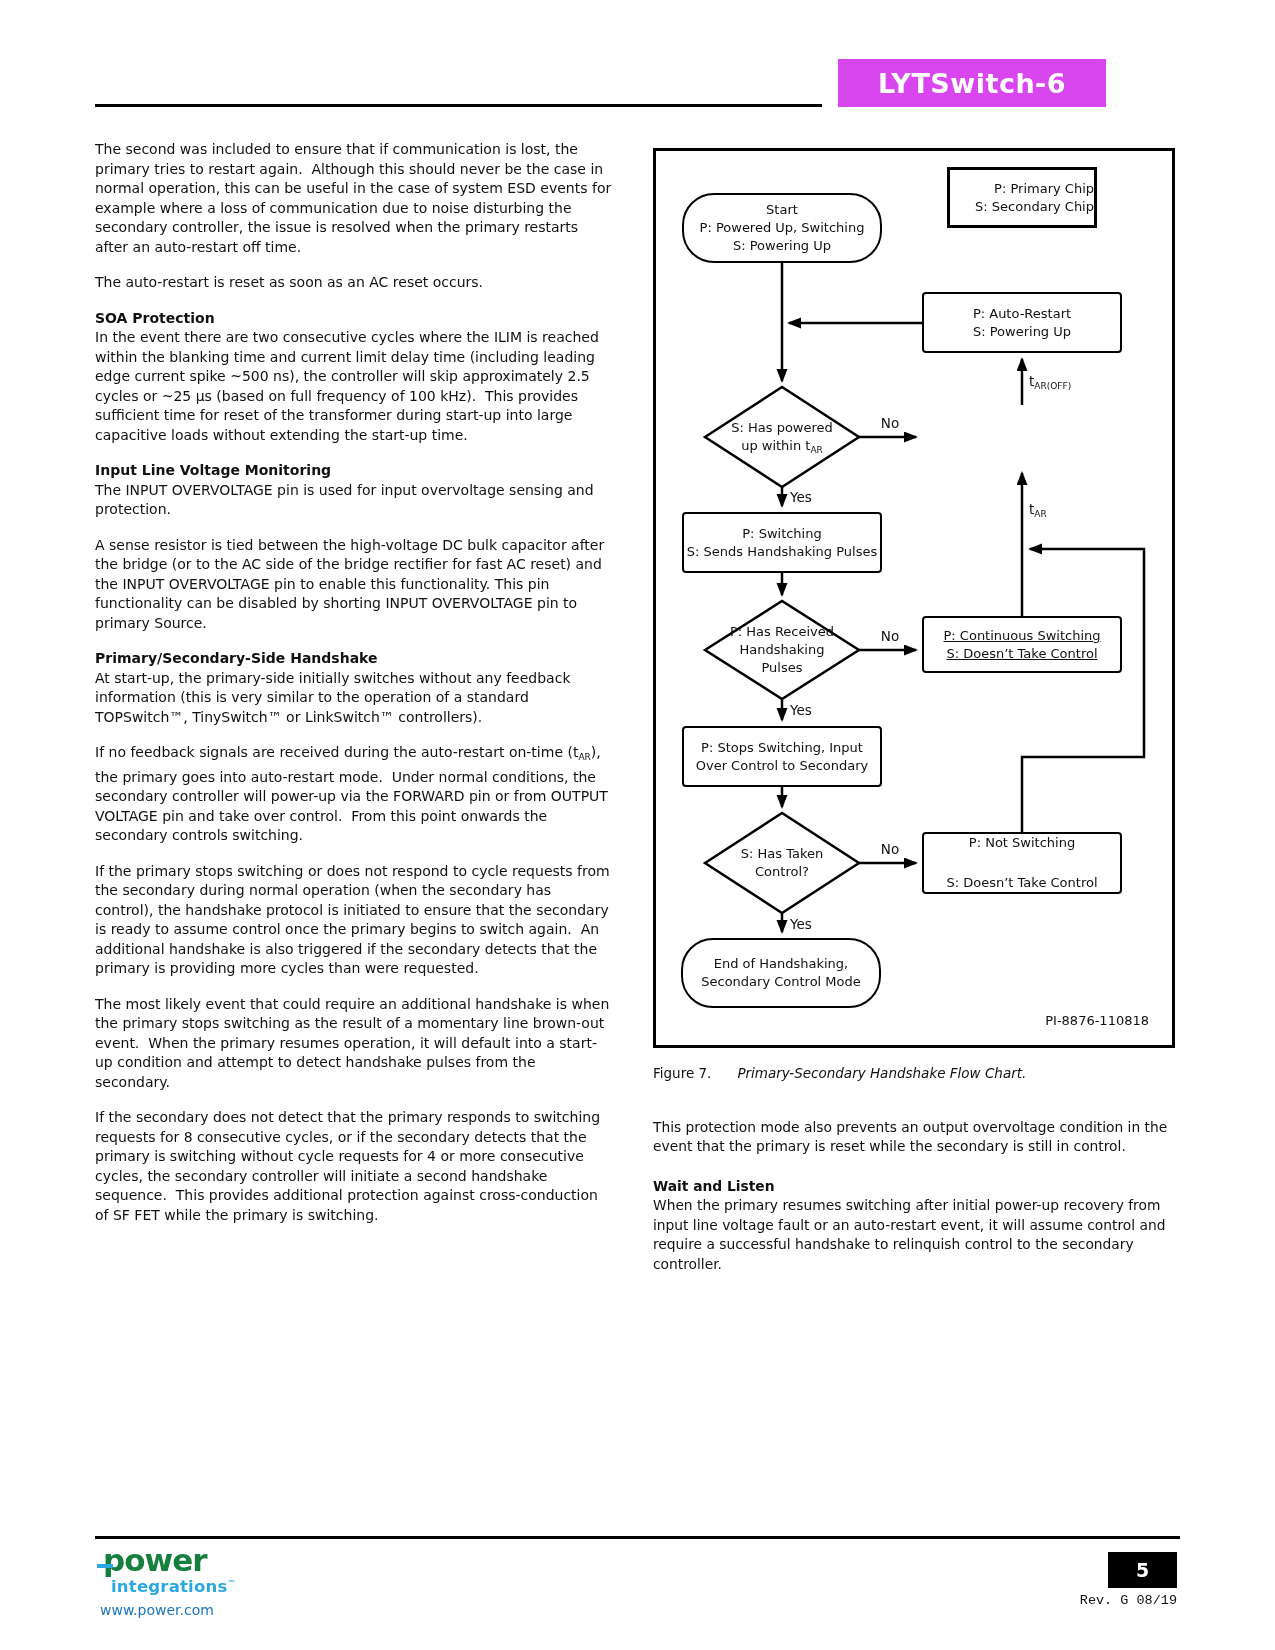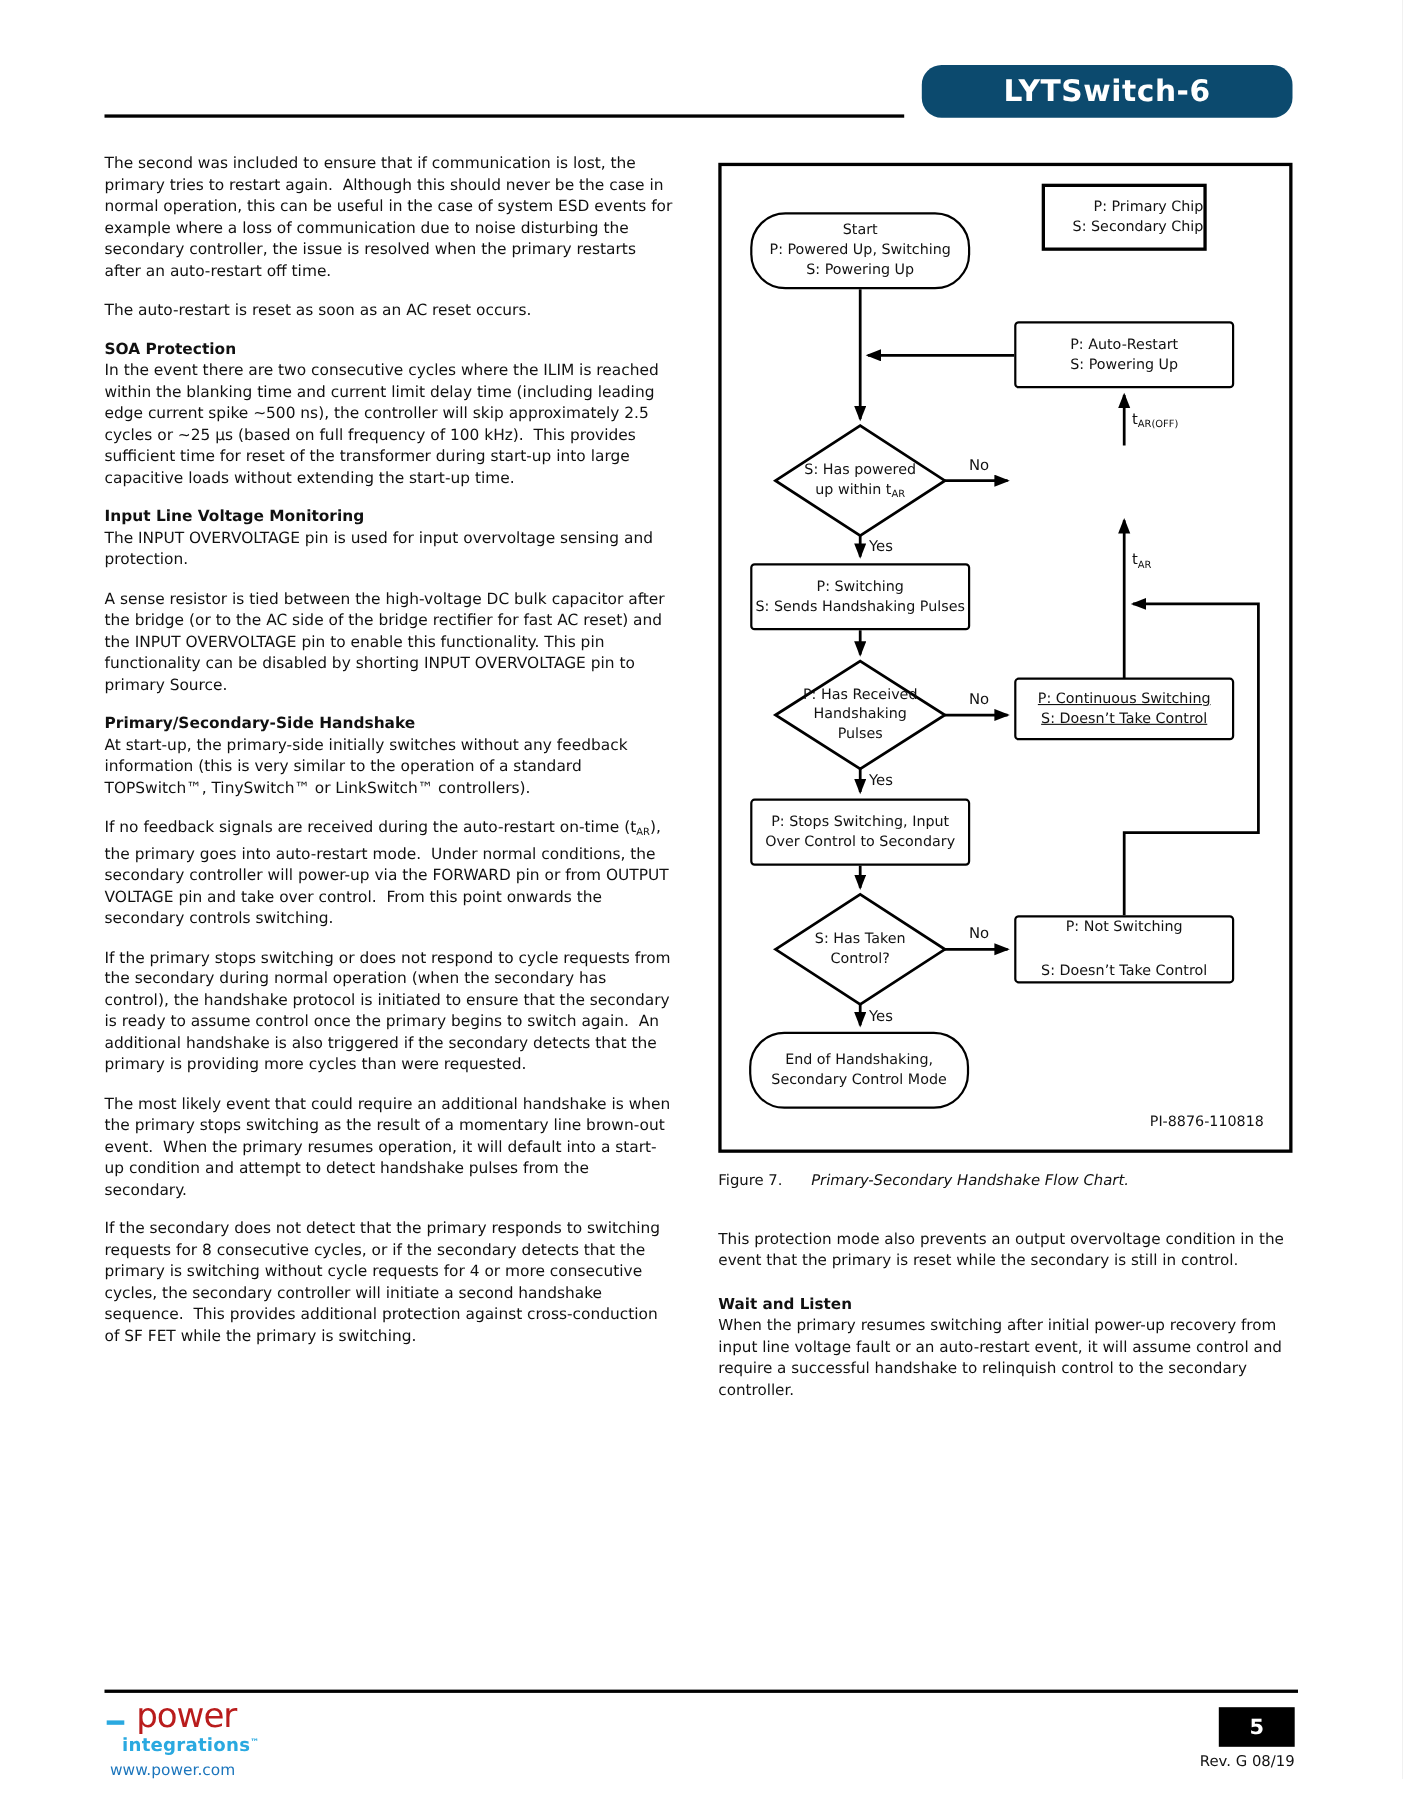--- a/index.html
+++ b/index.html
@@ -1,21 +1,21 @@
 <!DOCTYPE html>
 <html style="--logo_blue: #2AA9E0; --url_blue: #1B75BC;"><head>
 <meta charset="utf-8">
 <style>
   html,body{margin:0;padding:0;background:#e8e8e8;}
   .page{position:relative;width:1275px;height:1650px;background:#ffffff;margin:0 auto;
         font-family:"DejaVu Sans","Liberation Sans",sans-serif;color:#111;overflow:hidden;}
 
   
-  .header-box{position:absolute;left:838px;top:59px;width:337px;height:48px;background:#0c4a6e;
-              display:flex;align-items:center;justify-content:center;border-radius:18px;}
+  .header-box{position:absolute;left:838px;top:59px;width:268px;height:48px;background:#d946ef;
+              display:flex;align-items:center;justify-content:center;}
   .header-box span{color:#fff;font-weight:bold;font-size:27px;letter-spacing:0.5px;}
   .header-line{position:absolute;left:95px;top:104px;width:727px;height:3px;background:#000;}
 
   
   .leftcol{position:absolute;left:95px;top:140px;width:517px;font-size:14px;line-height:19.5px;}
   .para{margin:0 0 16px 0;white-space:pre-wrap;}
   .hd{font-weight:bold;margin:0;}
   sub.tsub{font-size:9px;vertical-align:-3px;}
 
   
@@ -36,28 +36,28 @@
   .caption{margin:16px 0 0 0;font-size:13.5px;}
   .caption .cap-title{font-style:italic;margin-left:26px;}
   .rc-para1{margin:34px 0 0 0;white-space:pre-wrap;}
   .rc-hd{margin:20px 0 0 0;font-weight:bold;}
   .rc-para2{margin:0;white-space:pre-wrap;}
 
   
   .footer-line{position:absolute;left:95px;top:1536px;width:1085px;height:3px;background:#000;}
   .logo{position:absolute;left:97px;top:1544px;}
   .logo-dash{position:absolute;left:0px;top:20px;width:16px;height:4px;background:var(--logo_blue,#2AA9E0);}
-  .logo-power{margin-left:6px;font-weight:normal;font-size:31px;line-height:32px;letter-spacing:-1px;color:#b91c1c;text-align:center;}
+  .logo-power{margin-left:6px;font-weight:bold;font-size:31px;line-height:32px;letter-spacing:-1px;color:#15803d;}
   .logo-int{margin-left:14px;font-size:16.5px;line-height:16px;color:var(--logo_blue,#2AA9E0);font-weight:bold;letter-spacing:0.2px;}
   .logo-int .tm{font-size:8px;vertical-align:6px;}
   .logo-url{display:block;margin-left:3px;margin-top:7px;font-size:14px;color:var(--url_blue,#1B75BC);text-decoration:none;}
   .pagebox{position:absolute;left:1108px;top:1552px;width:69px;height:36px;background:#000;
            display:flex;align-items:center;justify-content:center;}
   .pagebox span{color:#fff;font-weight:bold;font-size:19px;}
-  .rev{position:absolute;right:98px;top:1593px;font-size:13.5px;}
+  .rev{position:absolute;right:98px;top:1593px;font-size:13.5px;font-family:Liberation Mono, monospace;}
 </style>
 </head>
 <body>
 
 <div class="page">
 
   <div class="header-line"></div>
   <div class="header-box">
     <span>LYTSwitch-6</span>
   </div>

